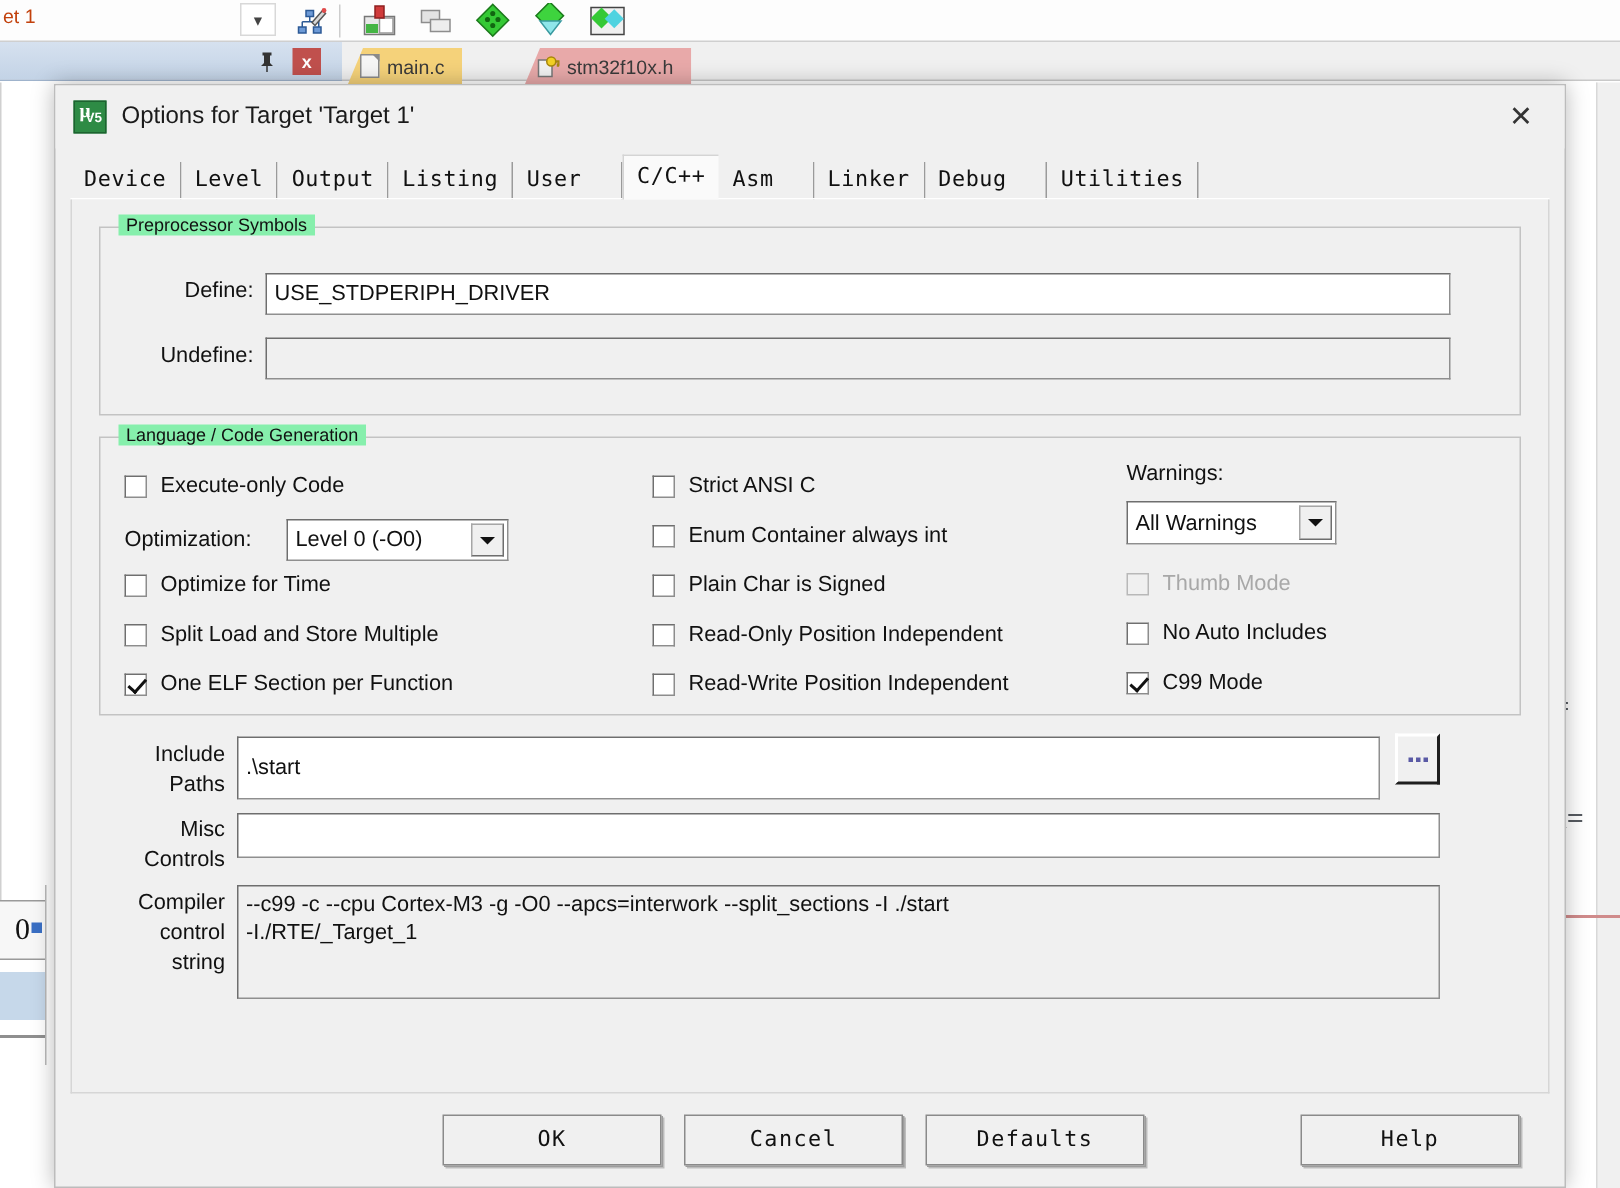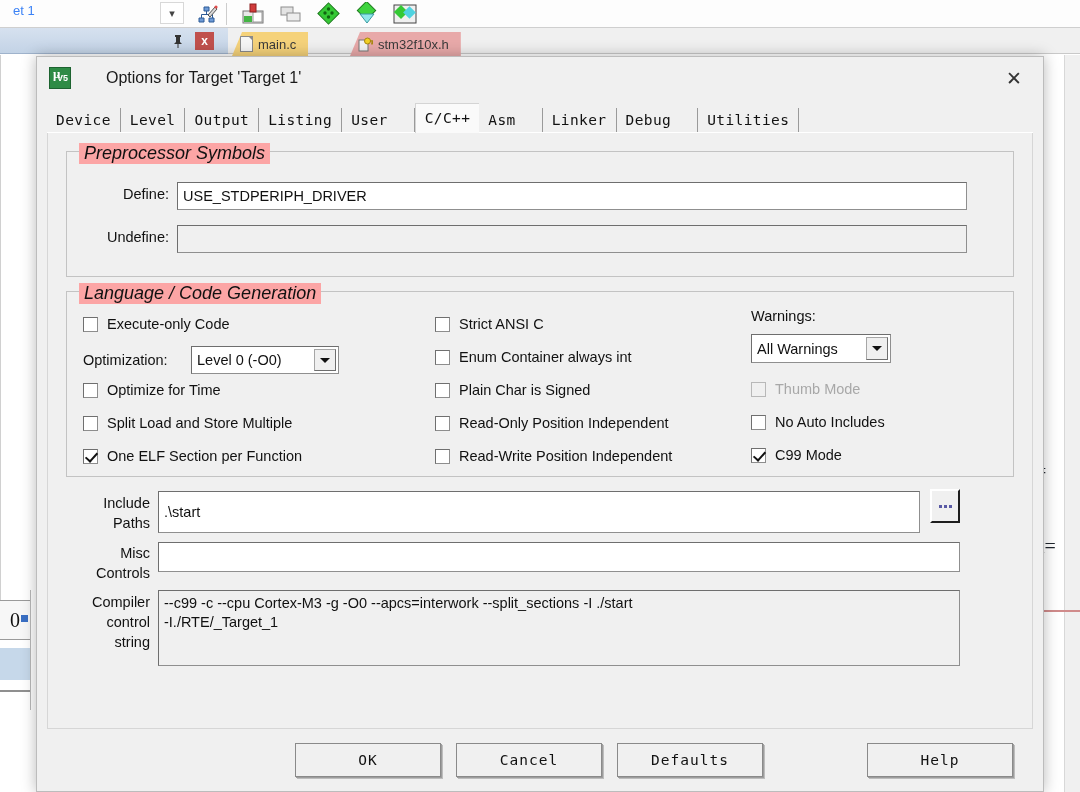--- a/index.html
+++ b/index.html
@@ -14,22 +14,22 @@
 
   
   #ide-background { position:absolute; inset:0; background:#ffffff; }
 
   .ide-toolbar {
     position:absolute; left:0; top:0; width:1285px; height:28px;
     background:#fdfdfd; border-bottom:1px solid #cfcfcf;
     display:flex; align-items:center;
   }
   .ide-target-name {
-    position:absolute; left:0; top:3px; font-size:13px; color:#3b82f6;
-    padding-left:13px;
+    position:absolute; left:0; top:3px; font-size:13px; color:#c2410c;
+    padding-left:2px;
   }
   .tb-combo-arrow {
     position:absolute; left:160px; top:2px; width:24px; height:22px;
     border:1px solid #d8d8d8; background:#fff;
     display:flex; align-items:center; justify-content:center;
     font-size:11px; color:#444;
   }
   .tb-icon { position:absolute; top:0px; width:30px; height:27px;
              display:flex; align-items:center; justify-content:center; }
   .tb-sep { position:absolute; top:3px; width:1px; height:22px; background:#cdcdcd; }
@@ -106,21 +106,21 @@
     position:relative; margin-right:10px; flex:none;
   }
   .dlg-logo:before{
     content:"μ"; position:absolute; left:3px; top:-2px; color:#fff;
     font-size:13px; font-family:"Liberation Serif",serif; font-weight:bold;
   }
   .dlg-logo:after{
     content:"V5"; position:absolute; left:7px; top:5px; color:#fff;
     font-size:9px; font-family:"Liberation Sans",sans-serif; font-weight:bold;
   }
-  .dlg-title { font-size:16px; color:#1a1a1a;margin-left:25px; }
+  .dlg-title { font-size:16px; color:#1a1a1a; }
   .dlg-close {
     position:absolute; right:6px; top:4px; width:46px; height:34px;
     display:flex; align-items:center; justify-content:center;
     font-size:19px; color:#333; cursor:default;
   }
 
   
   .tabstrip {
     position:relative; height:30px; margin:4px 0 0 10px;
     display:flex; align-items:flex-end;
@@ -149,22 +149,22 @@
 
   .dlg-body {
     position:absolute; left:10px; right:10px; top:76px; bottom:62px;
     background:#f0f0f0; border:1px solid #d6d6d6; border-top:none;
     padding:10px 14px;
   }
 
   
   .group { position:absolute; border:1px solid #c3c3c3; }
   .group > .grp-title {
-    position:absolute; top:-9px; left:12px; background:#fca5a5;
-    padding:0 5px; font-size:18px; color:#111;font-style:italic;
+    position:absolute; top:-9px; left:12px; background:#86efac;
+    padding:0 5px; font-size:12px; color:#111;
   }
   #grp-pre  { left:18px; top:18px; right:18px; height:126px; }
   #grp-lang { left:18px; top:158px; right:18px; height:186px; }
 
   .lbl { font-size:14.5px; color:#111; }
   .lbl.right { text-align:right; }
 
   .txtinput {
     background:#fff; border:1px solid #8f8f8f;
     border-top-color:#6e6e6e; border-left-color:#6e6e6e;

